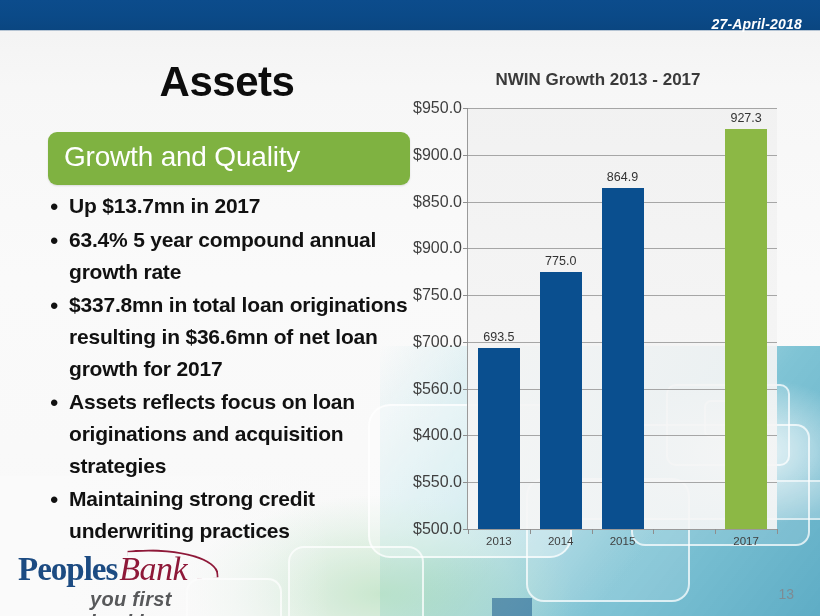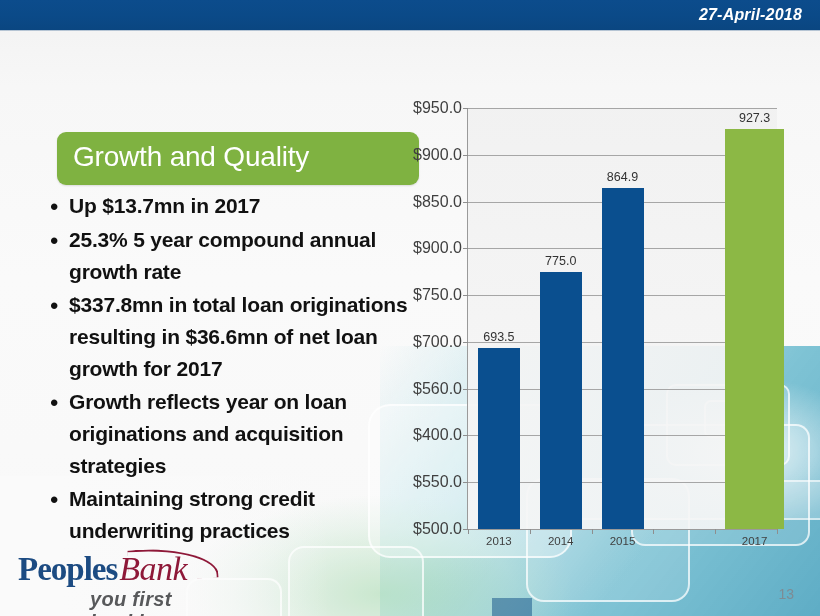--- a/index.html
+++ b/index.html
@@ -89,23 +89,23 @@
     position: absolute;
     left: 0; top: 0;
     width: 820px;
     height: 30px;
     background: linear-gradient(180deg, #0c4c8c 0%, #0b4a88 50%, #0a4681 100%);
     box-shadow: 0 1px 0 rgba(120,150,180,0.5);
   }
   .header-date {
     position: absolute;
     right: 18px;
-    top: 6px;
+    top: 16px;
     color: #ffffff;
-    font-size: 16px;
+    font-size: 14px;
     font-style: italic;
     font-weight: bold;
     letter-spacing: 0.2px;
   }
 
   
   .slide-title {
     position: absolute;
     left: 38px;
     top: 58px;
@@ -118,21 +118,20 @@
   }
   .green-banner {
     position: absolute;
     left: 48px;
     top: 132px;
     width: 362px;
     height: 53px;
     background: #7fb241;
     border-radius: 9px;
     box-shadow: 0 1px 2px rgba(0,0,0,0.12);
-    margin-left: 9px;
   }
   .green-banner-text {
     position: absolute;
     left: 16px;
     top: 9px;
     color: #ffffff;
     font-size: 28px;
     letter-spacing: -0.2px;
   }
   .bullets {
@@ -329,49 +328,51 @@
     <div class="deco-rect dr6"></div>
     <div class="deco-rect dr5"></div>
     <div class="deco-rect dr7"></div>
     <div class="deco-fade-left"></div>
   </div>
 
   <div class="header-bar">
     <div class="header-date">27-April-2018</div>
   </div>
 
+  <div class="slide-title">Assets</div>
 
   <div class="green-banner">
     <div class="green-banner-text">Growth and Quality</div>
   </div>
 
   <div class="bullets">
     <div class="bullet">
       <div class="bullet-dot">•</div>
       <div class="bullet-text">Up $13.7mn in 2017</div>
     </div>
     <div class="bullet">
       <div class="bullet-dot">•</div>
-      <div class="bullet-text">25.3% 5 year compound annual growth rate</div>
+      <div class="bullet-text">63.4% 5 year compound annual growth rate</div>
     </div>
     <div class="bullet">
       <div class="bullet-dot">•</div>
       <div class="bullet-text">$337.8mn in total loan originations resulting in $36.6mn of net loan growth for 2017</div>
     </div>
     <div class="bullet">
       <div class="bullet-dot">•</div>
-      <div class="bullet-text">Growth reflects year on loan originations and acquisition strategies</div>
+      <div class="bullet-text">Assets reflects focus on loan originations and acquisition strategies</div>
     </div>
     <div class="bullet">
       <div class="bullet-dot">•</div>
       <div class="bullet-text">Maintaining strong credit underwriting practices</div>
     </div>
   </div>
 
   <div class="chart">
+    <div class="chart-title">NWIN Growth 2013 - 2017</div>
     <div class="plot" id="plot-area">
         <div class="ytick-mark" style="top: 421px;"></div>
         <div class="ytick-label" style="top: 421px;">$500.0</div>
         <div class="gridline" style="top: 374.222px;"></div>
         <div class="ytick-mark" style="top: 374.222px;"></div>
         <div class="ytick-label" style="top: 374.222px;">$550.0</div>
         <div class="gridline" style="top: 327.444px;"></div>
         <div class="ytick-mark" style="top: 327.444px;"></div>
         <div class="ytick-label" style="top: 327.444px;">$400.0</div>
         <div class="gridline" style="top: 280.667px;"></div>
@@ -403,21 +404,21 @@
         <div class="bar" style="left: 71.7px; width: 42px; height: 421px;">
           <div class="bar-fill" style="height: 257.278px; background: rgb(10, 79, 143);"></div>
           <div class="bar-label" style="bottom: 261.278px;">775.0</div>
           <div class="xtick-label">2014</div>
         </div>
         <div class="bar" style="left: 133.5px; width: 42px; height: 421px;">
           <div class="bar-fill" style="height: 341.384px; background: rgb(10, 79, 143);"></div>
           <div class="bar-label" style="bottom: 345.384px;">864.9</div>
           <div class="xtick-label">2015</div>
         </div>
-        <div class="bar" style="left: 257.1px; width: 59px; height: 421px; margin-top: 17px;">
+        <div class="bar" style="left: 257.1px; width: 42px; height: 421px; margin-top: 17px;">
           <div class="bar-fill" style="height: 399.763px; background: rgb(140, 184, 69);"></div>
           <div class="bar-label" style="bottom: 403.763px;">927.3</div>
           <div class="xtick-label">2017</div>
         </div>
         <div class="xtick-mark" style="left: 0px;"></div>
         <div class="xtick-mark" style="left: 61.8px;"></div>
         <div class="xtick-mark" style="left: 123.6px;"></div>
         <div class="xtick-mark" style="left: 185.4px;"></div>
         <div class="xtick-mark" style="left: 247.2px;"></div>
         <div class="xtick-mark" style="left: 309px;"></div>

